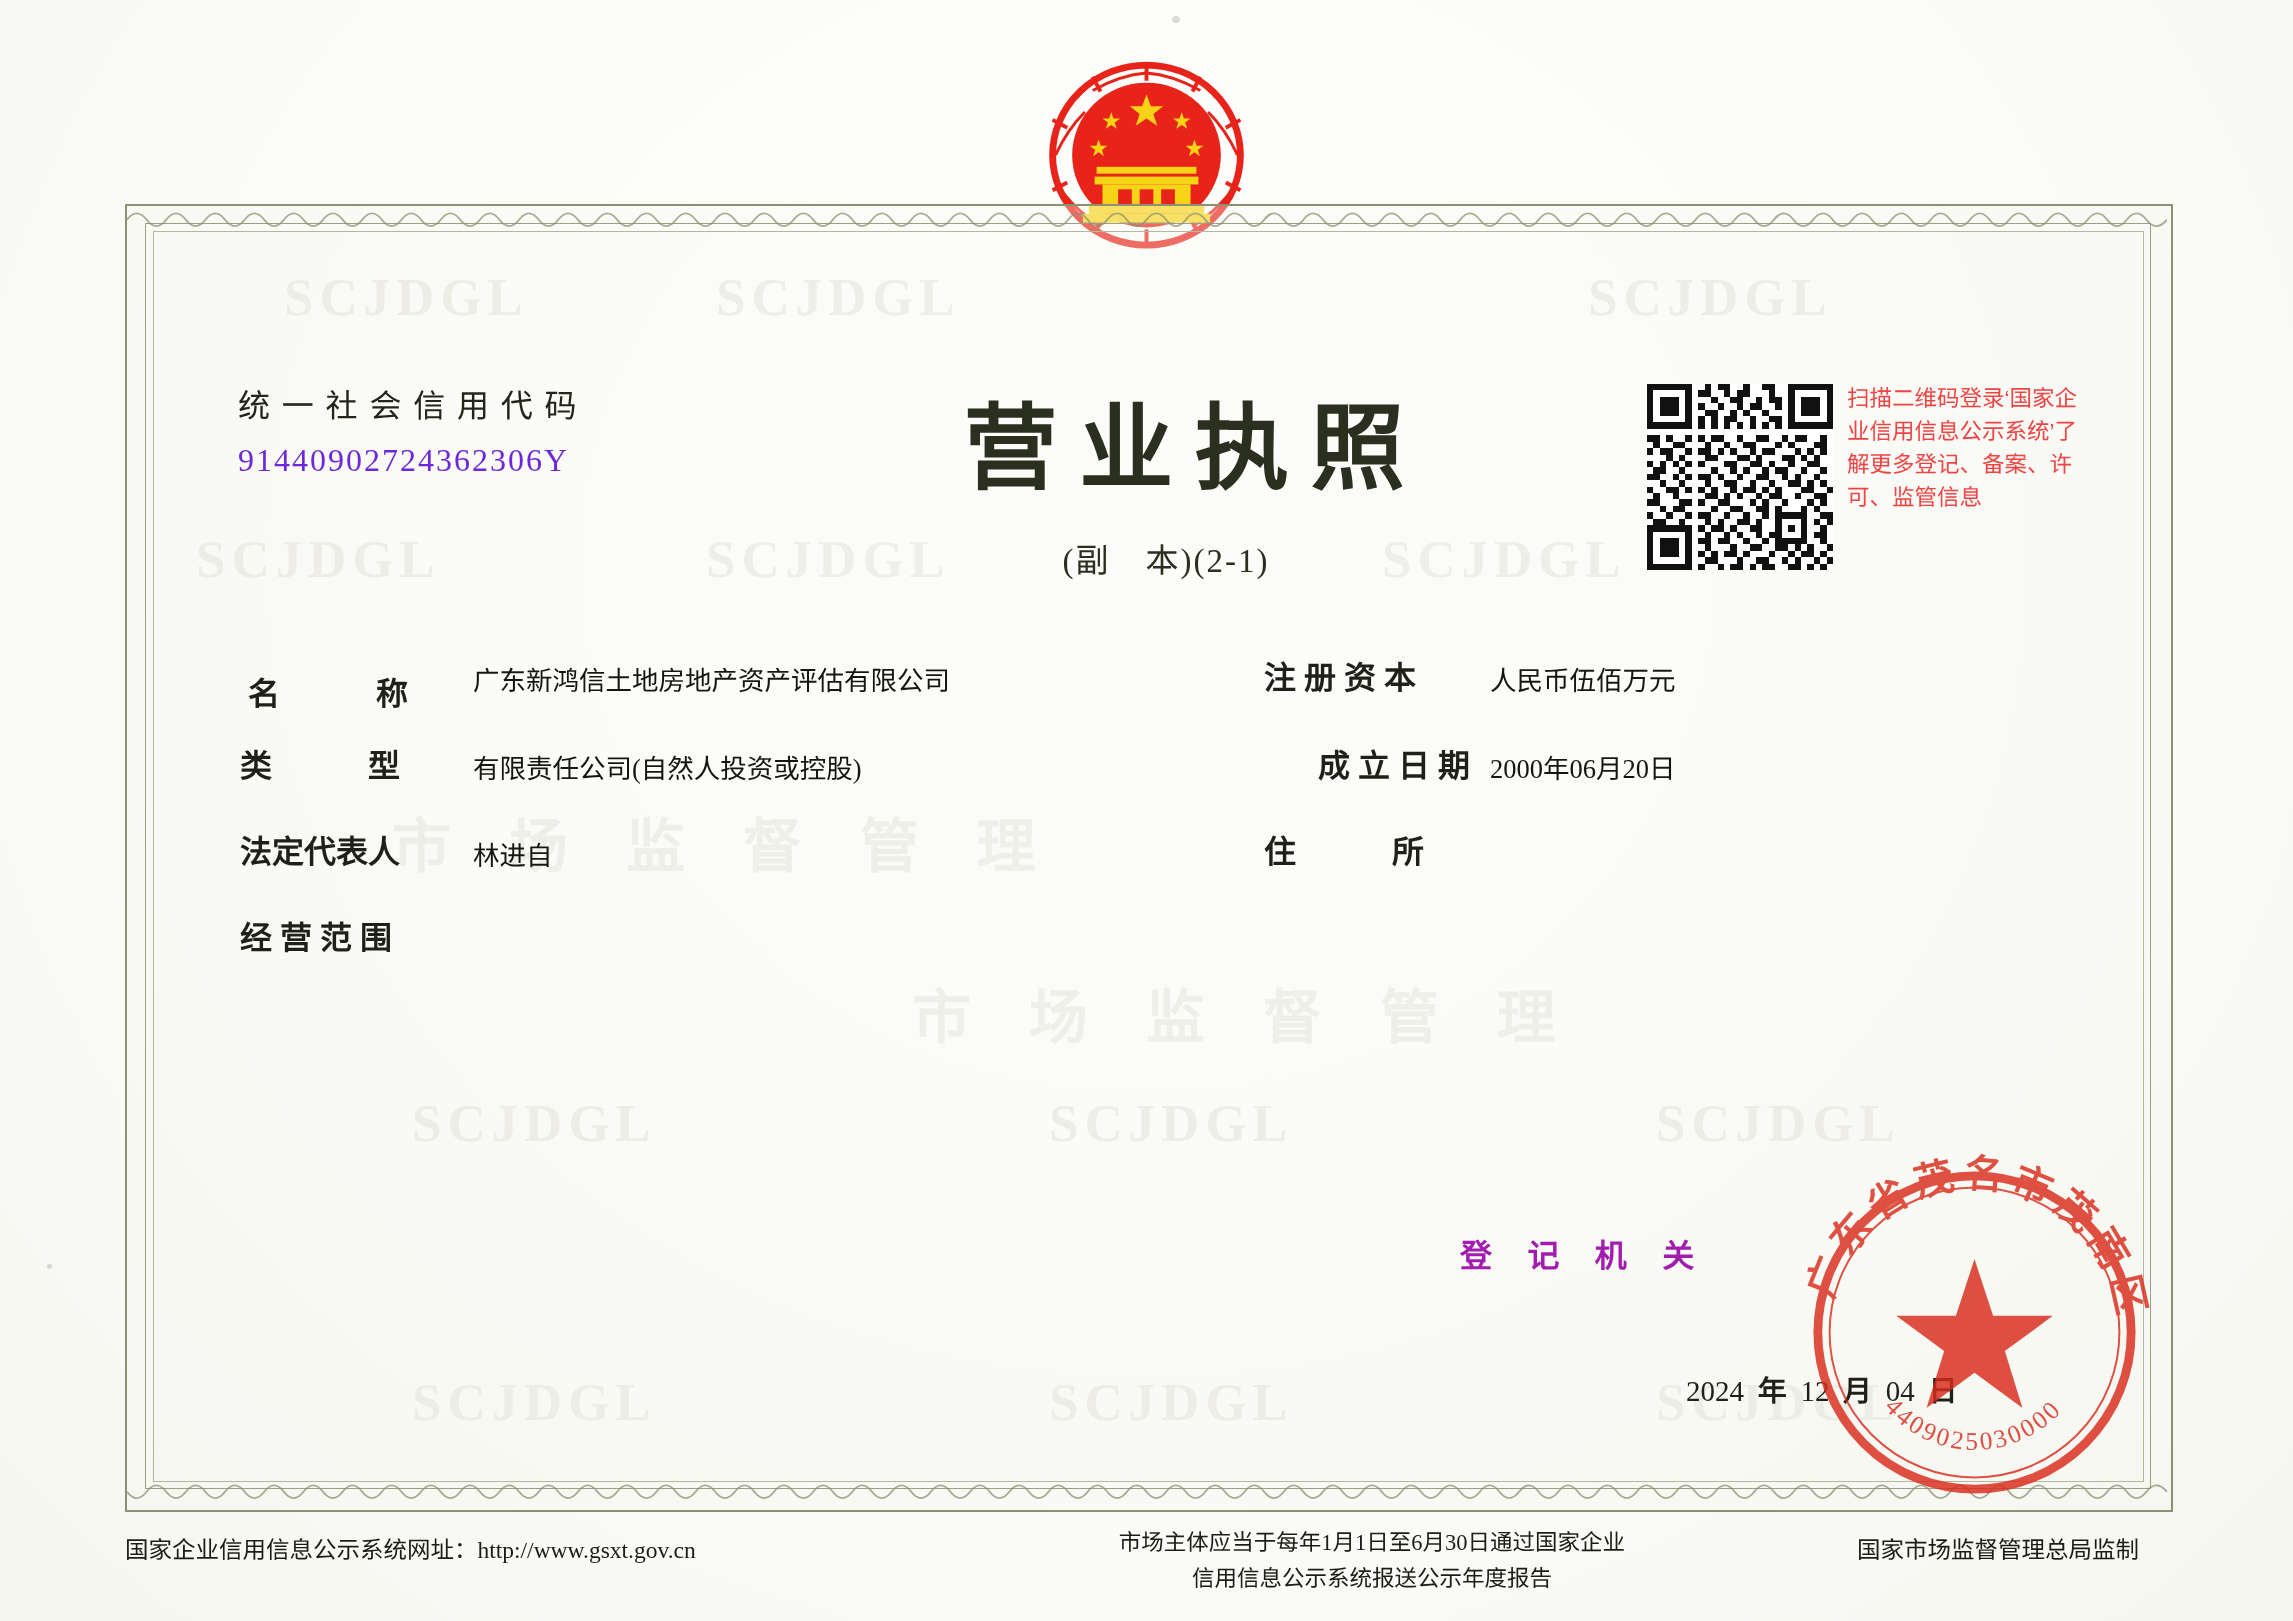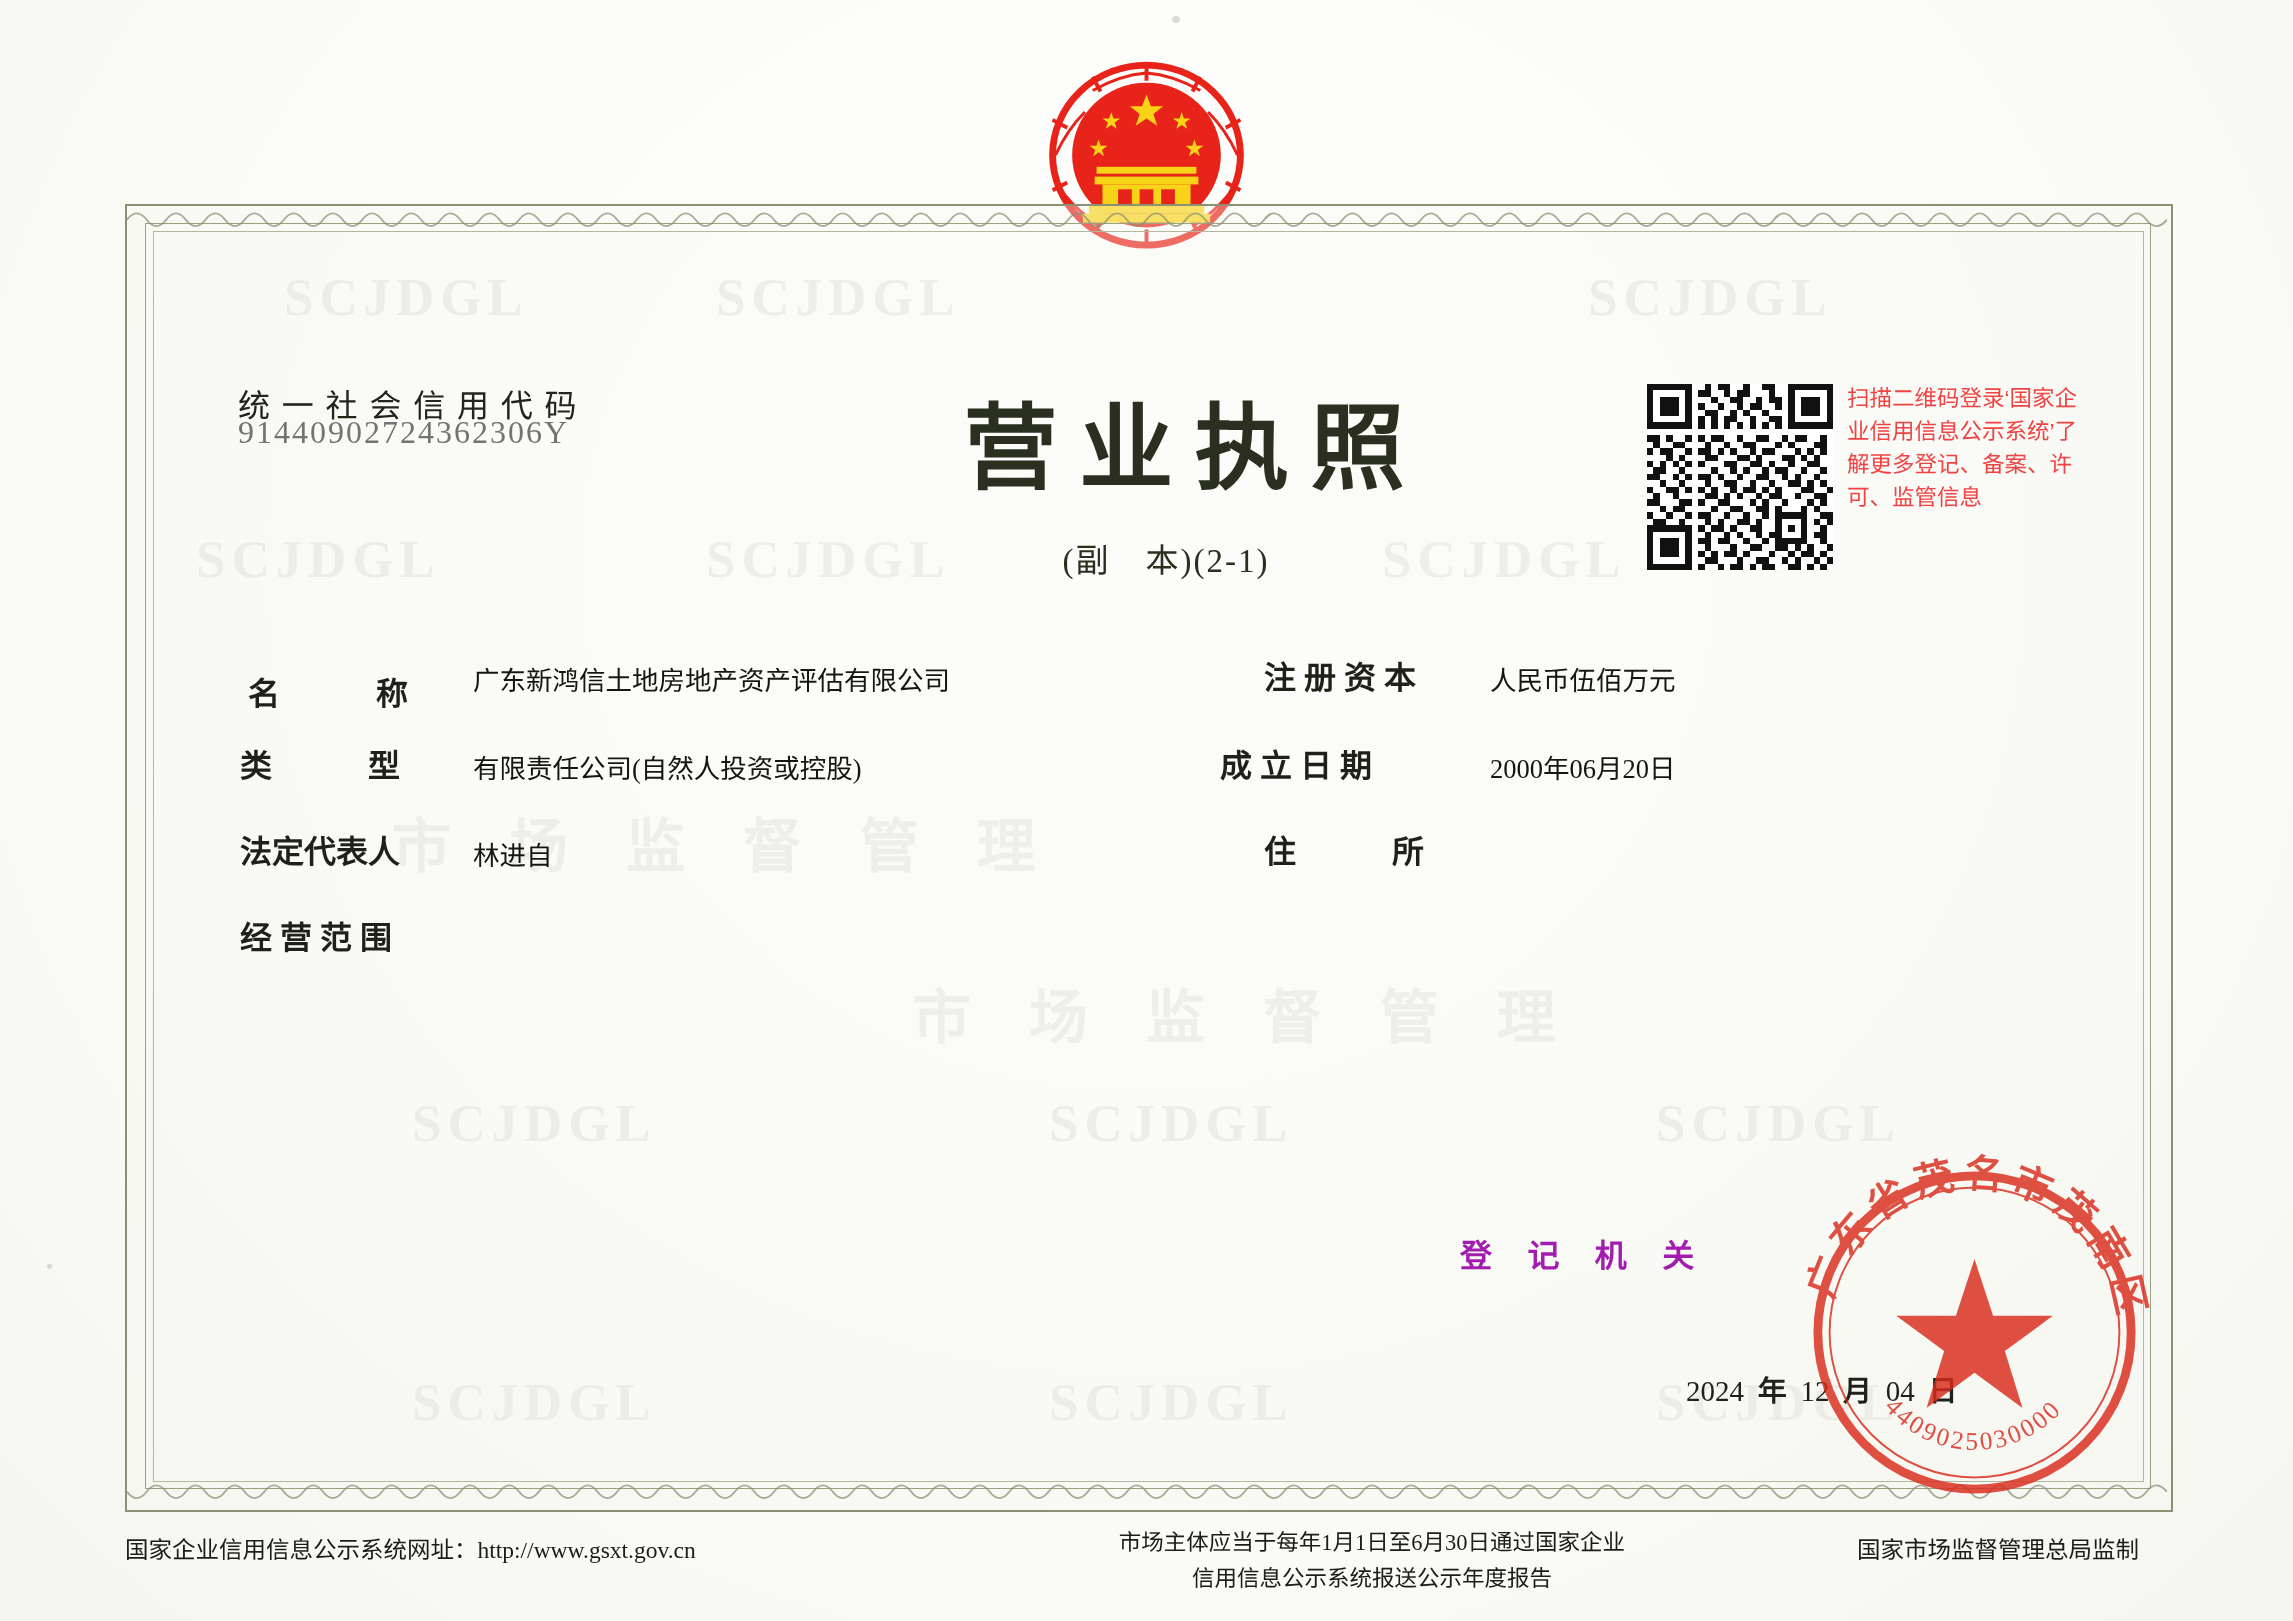--- a/index.html
+++ b/index.html
@@ -130,24 +130,24 @@
     left: 238px;
     top: 380px;
     font-size: 32px;
     letter-spacing: 11.8px;
     color: #22261a;
     font-weight: 500;
   }
   #uscc-value {
     position: absolute;
     left: 238px;
-    top: 414px;
+    top: 442px;
     font-size: 32px;
     letter-spacing: 2px;
-    color: #737373;
+    color: #6d28d9;
   }
 
   
   #qr {
     position: absolute;
     left: 1647px;
     top: 384px;
     width: 186px;
     height: 186px;
   }
@@ -602,21 +602,21 @@
   <div class="f-value" style="left:473px; top:747px;">有限责任公司(自然人投资或控股)</div>
 
   <div class="f-label" style="left:240px; top:826px;">法定代表人</div>
   <div class="f-value" style="left:473px; top:834px;">林进自</div>
 
   <div class="f-label" style="left:240px; top:912px;">经 营 范 围</div>
 
   <div class="f-label" style="left:1264px; top:652px;">注 册 资 本</div>
   <div class="f-value" style="left:1490px; top:659px;">人民币伍佰万元</div>
 
-  <div class="f-label" style="left:1220px; top:740px;">成 立 日 期</div>
+  <div class="f-label" style="left:1318px; top:740px;">成 立 日 期</div>
   <div class="f-value" style="left:1490px; top:747px;">2000年06月20日</div>
 
   <div class="f-label" style="left:1264px; top:826px;">住　　　所</div>
 
   <div id="reg-label">登 记 机 关</div>
   <div id="reg-date">
     <span class="num">2024</span><span class="cn">年</span><span class="num">12</span><span class="cn">月</span><span class="num">04</span><span class="cn">日</span>
   </div>
 
   <div id="seal">

